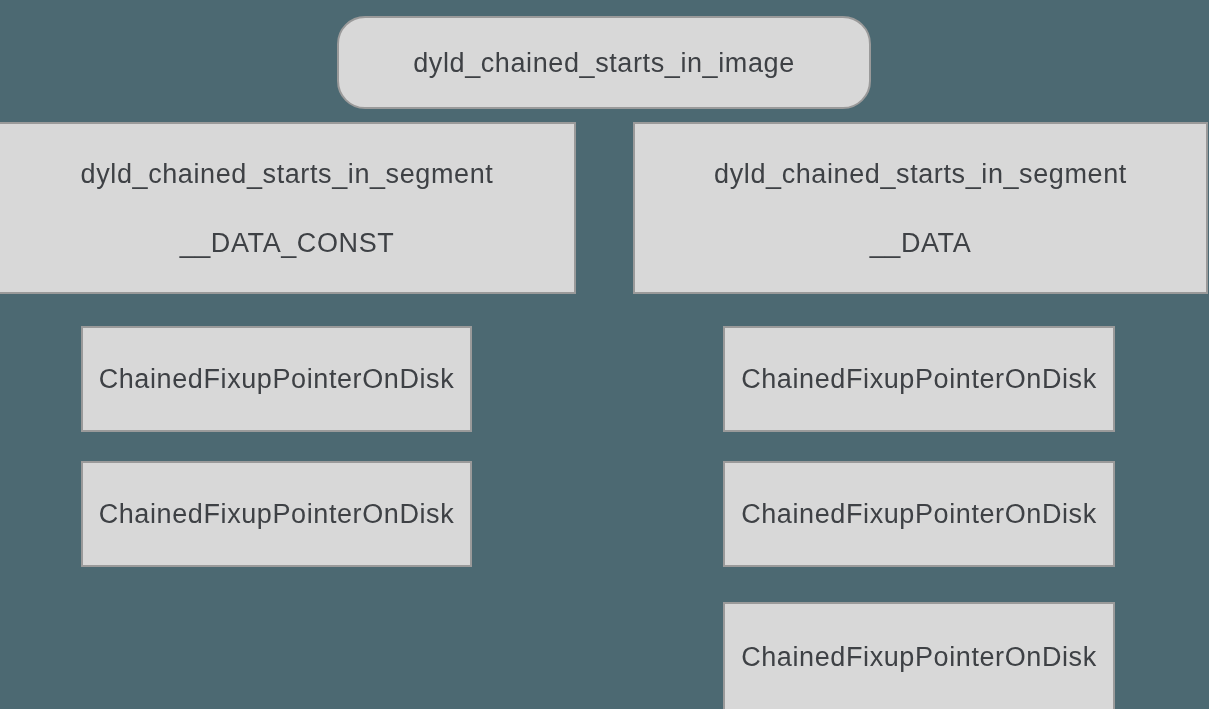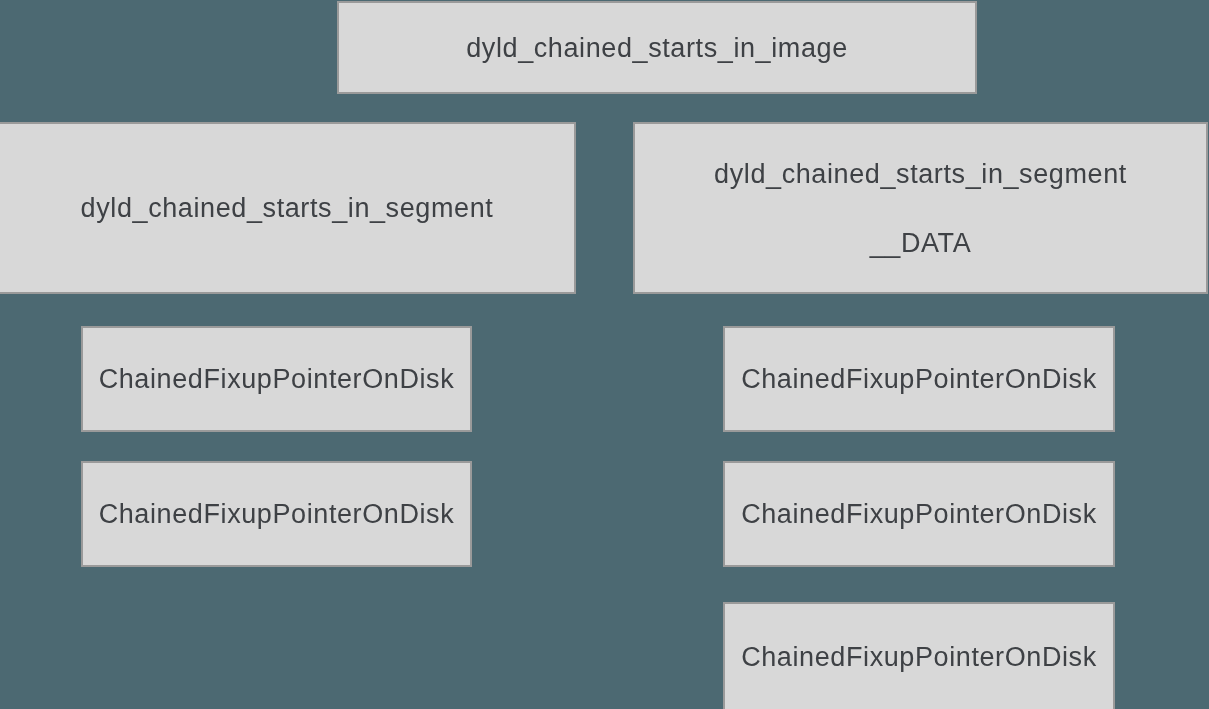--- a/index.html
+++ b/index.html
@@ -29,22 +29,22 @@
     display: flex;
     flex-direction: column;
     align-items: center;
     justify-content: center;
     text-align: center;
     font-size: 27px;
     letter-spacing: 0.6px;
     line-height: 32px;
   }
   .box-root {
-    left: 337px; top: 1px;
-    width: 640px; height: 93px;
+    left: 337px; top: 16px;
+    width: 534px; height: 93px; border-radius: 28px;
   }
   .box-segment-left {
     left: -2px; top: 122px;
     width: 578px; height: 172px;
     gap: 37px;
   }
   .box-segment-right {
     left: 633px; top: 122px;
     width: 575px; height: 172px;
     gap: 37px;
@@ -61,20 +61,21 @@
 <body>
 
 <div class="canvas">
 
   <div class="box box-root">
     <span class="label">dyld_chained_starts_in_image</span>
   </div>
 
   <div class="box box-segment-left">
     <span class="label">dyld_chained_starts_in_segment</span>
+    <span class="label">__DATA_CONST</span>
   </div>
 
   <div class="box box-segment-right">
     <span class="label">dyld_chained_starts_in_segment</span>
     <span class="label">__DATA</span>
   </div>
 
   <div class="box box-fixup col-left row-1">
     <span class="label">ChainedFixupPointerOnDisk</span>
   </div>

